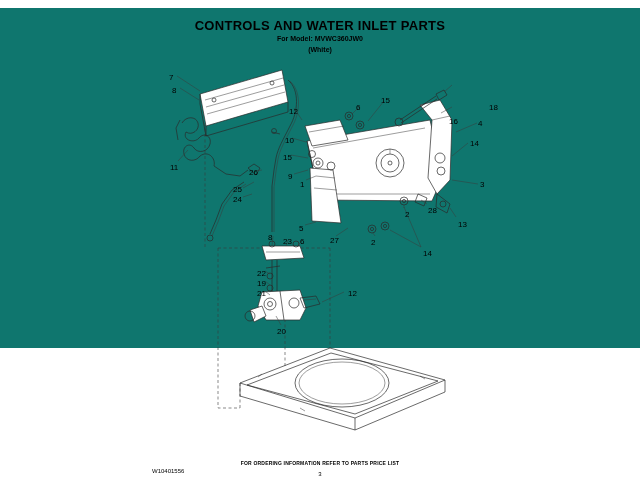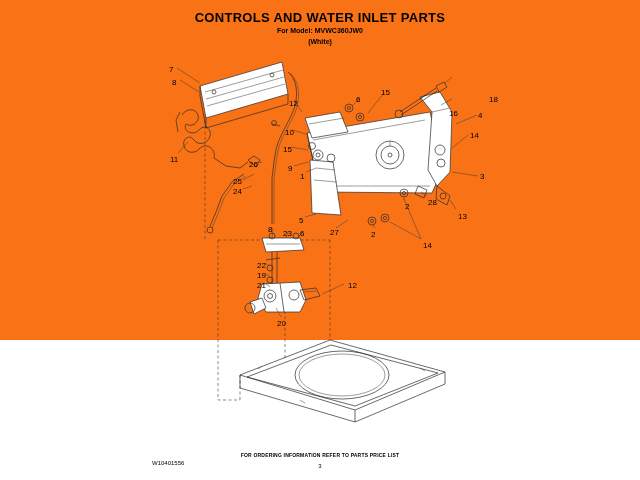--- a/index.html
+++ b/index.html
@@ -10,24 +10,24 @@
   body {
     width: 640px;
     height: 480px;
     position: relative;
     overflow: hidden;
     font-family: "Liberation Sans", sans-serif;
     color: #000000;
   }
   #sheet {
     position: absolute;
-    left: 0; top: 0;
+    left: 0; top: 8px;
     width: 640px;
     height: 340px;
-    background: #f97316;
+    background: #0f766e;
   }
   .title {
     position: absolute;
     left: 0; top: 10px;
     width: 640px;
     text-align: center;
     font-size: 13px;
     font-weight: bold;
     letter-spacing: 0.3px;
   }

